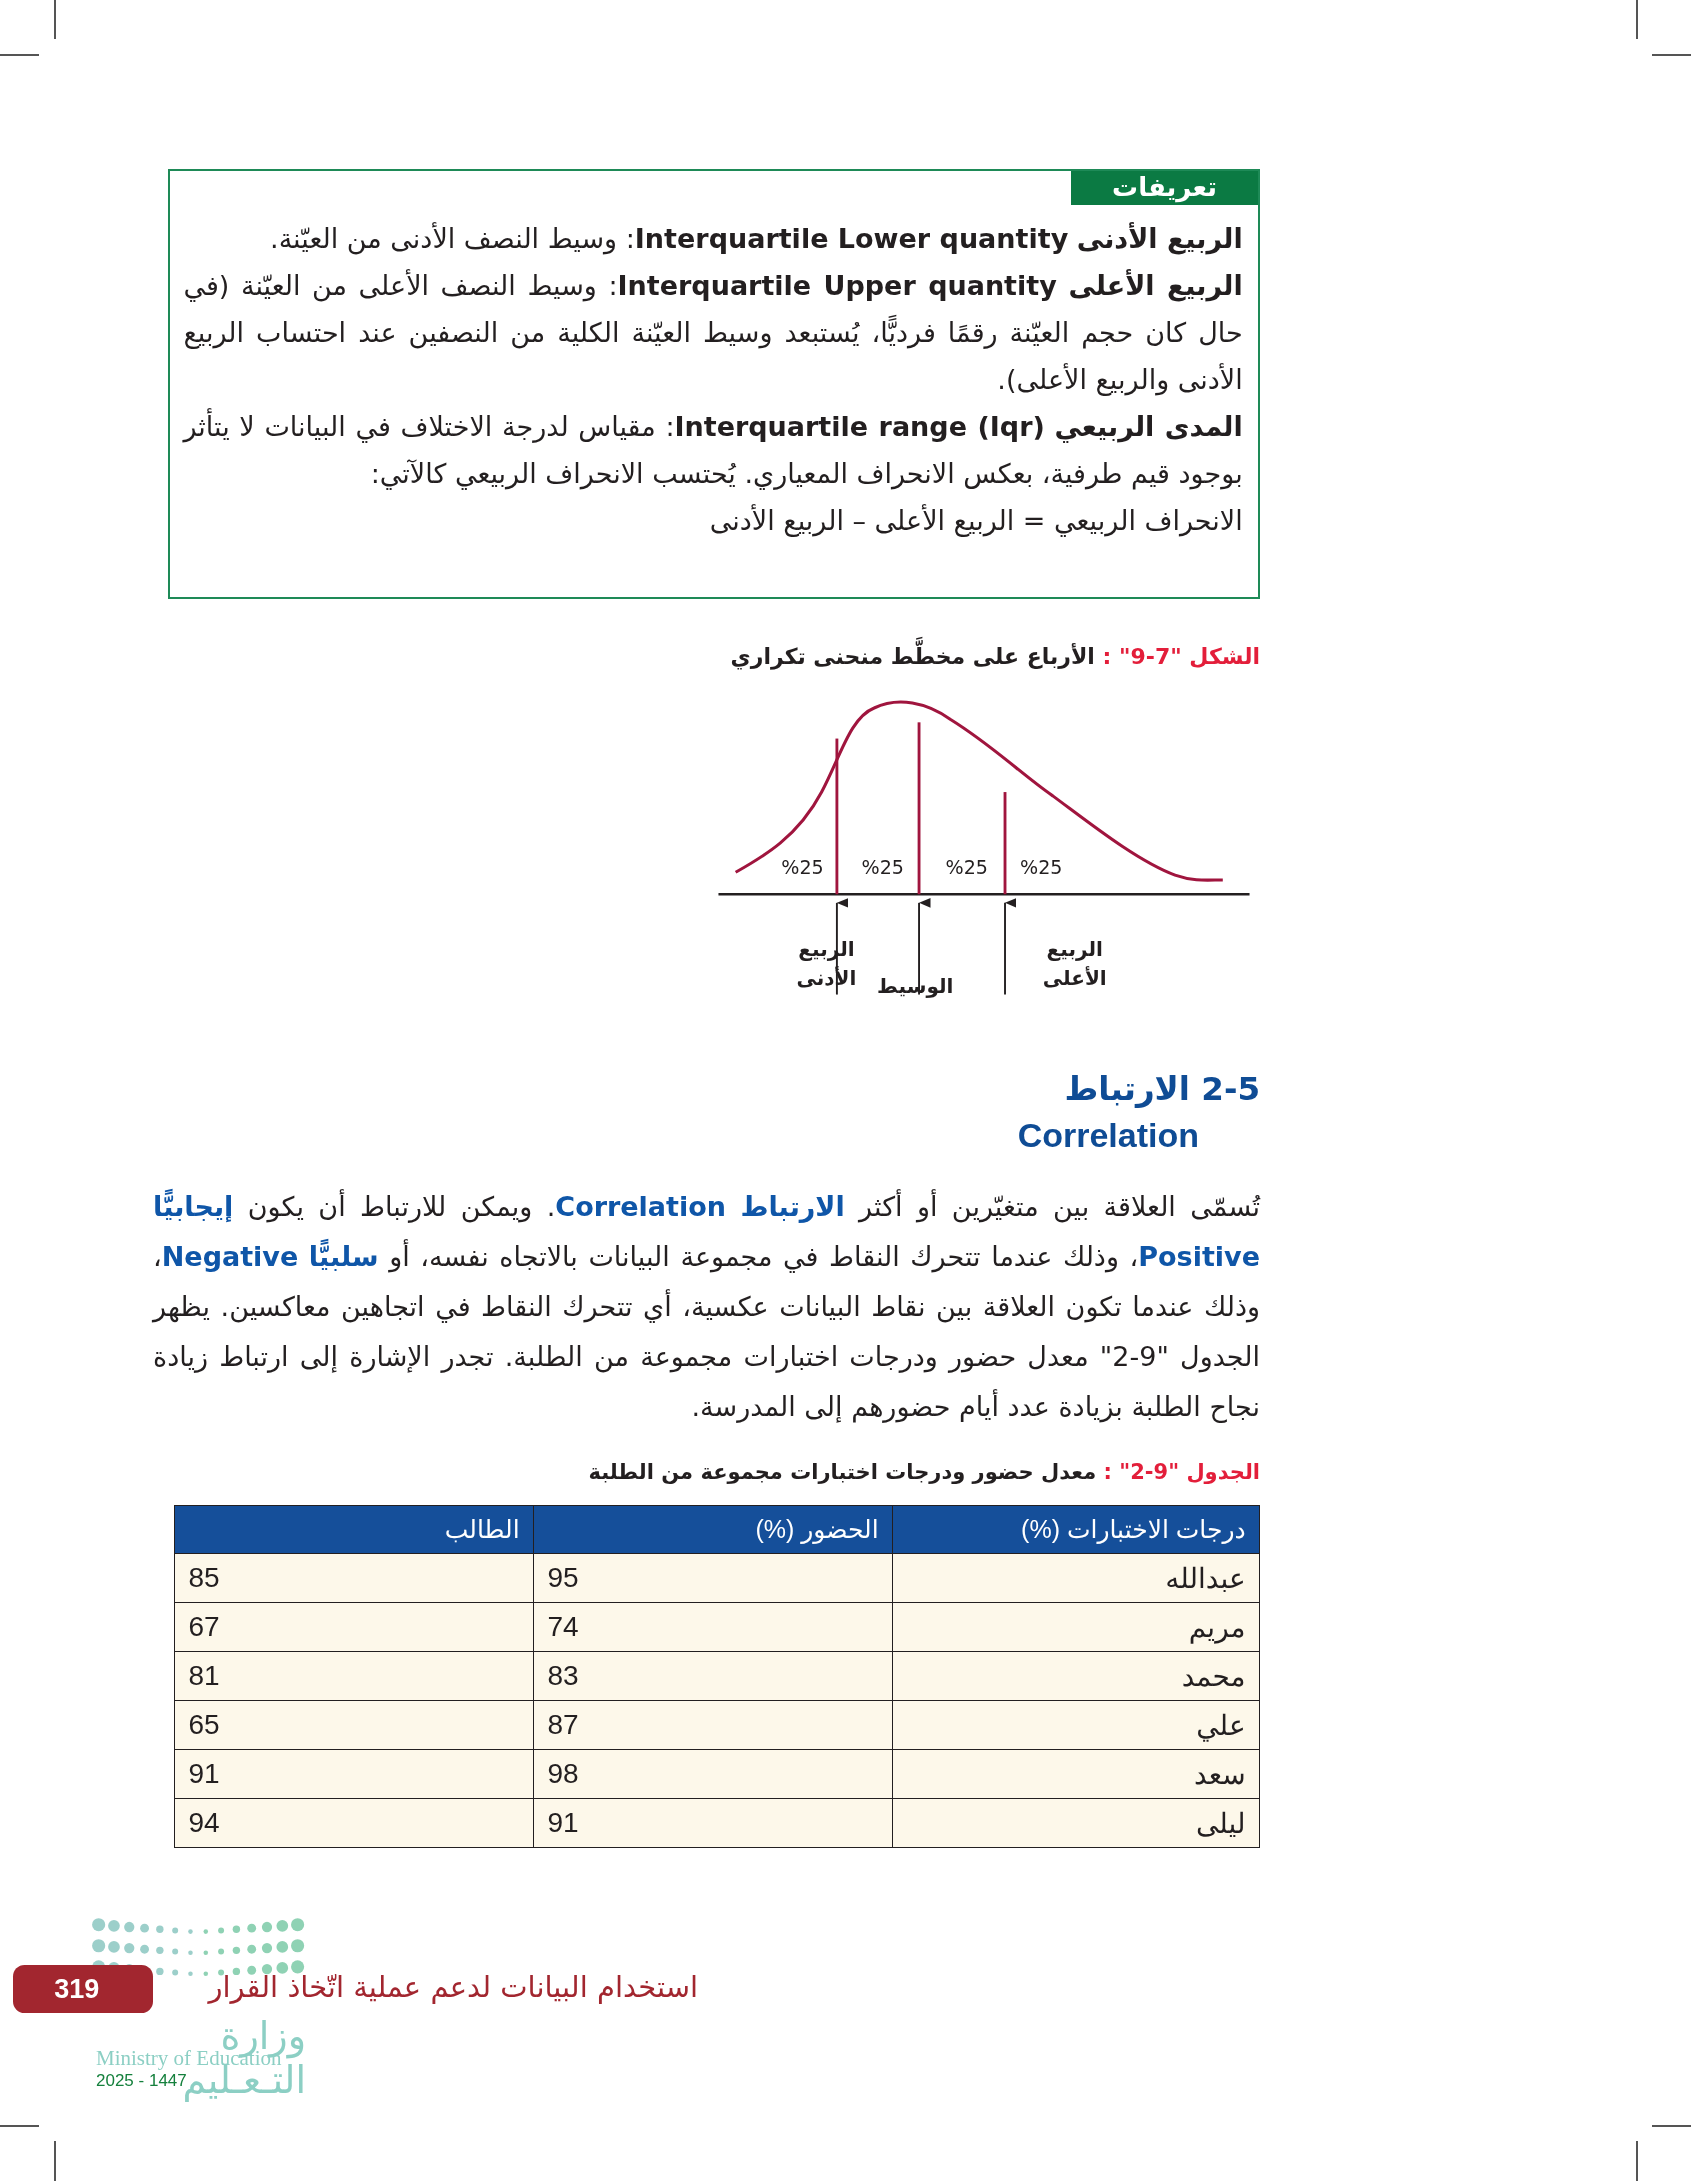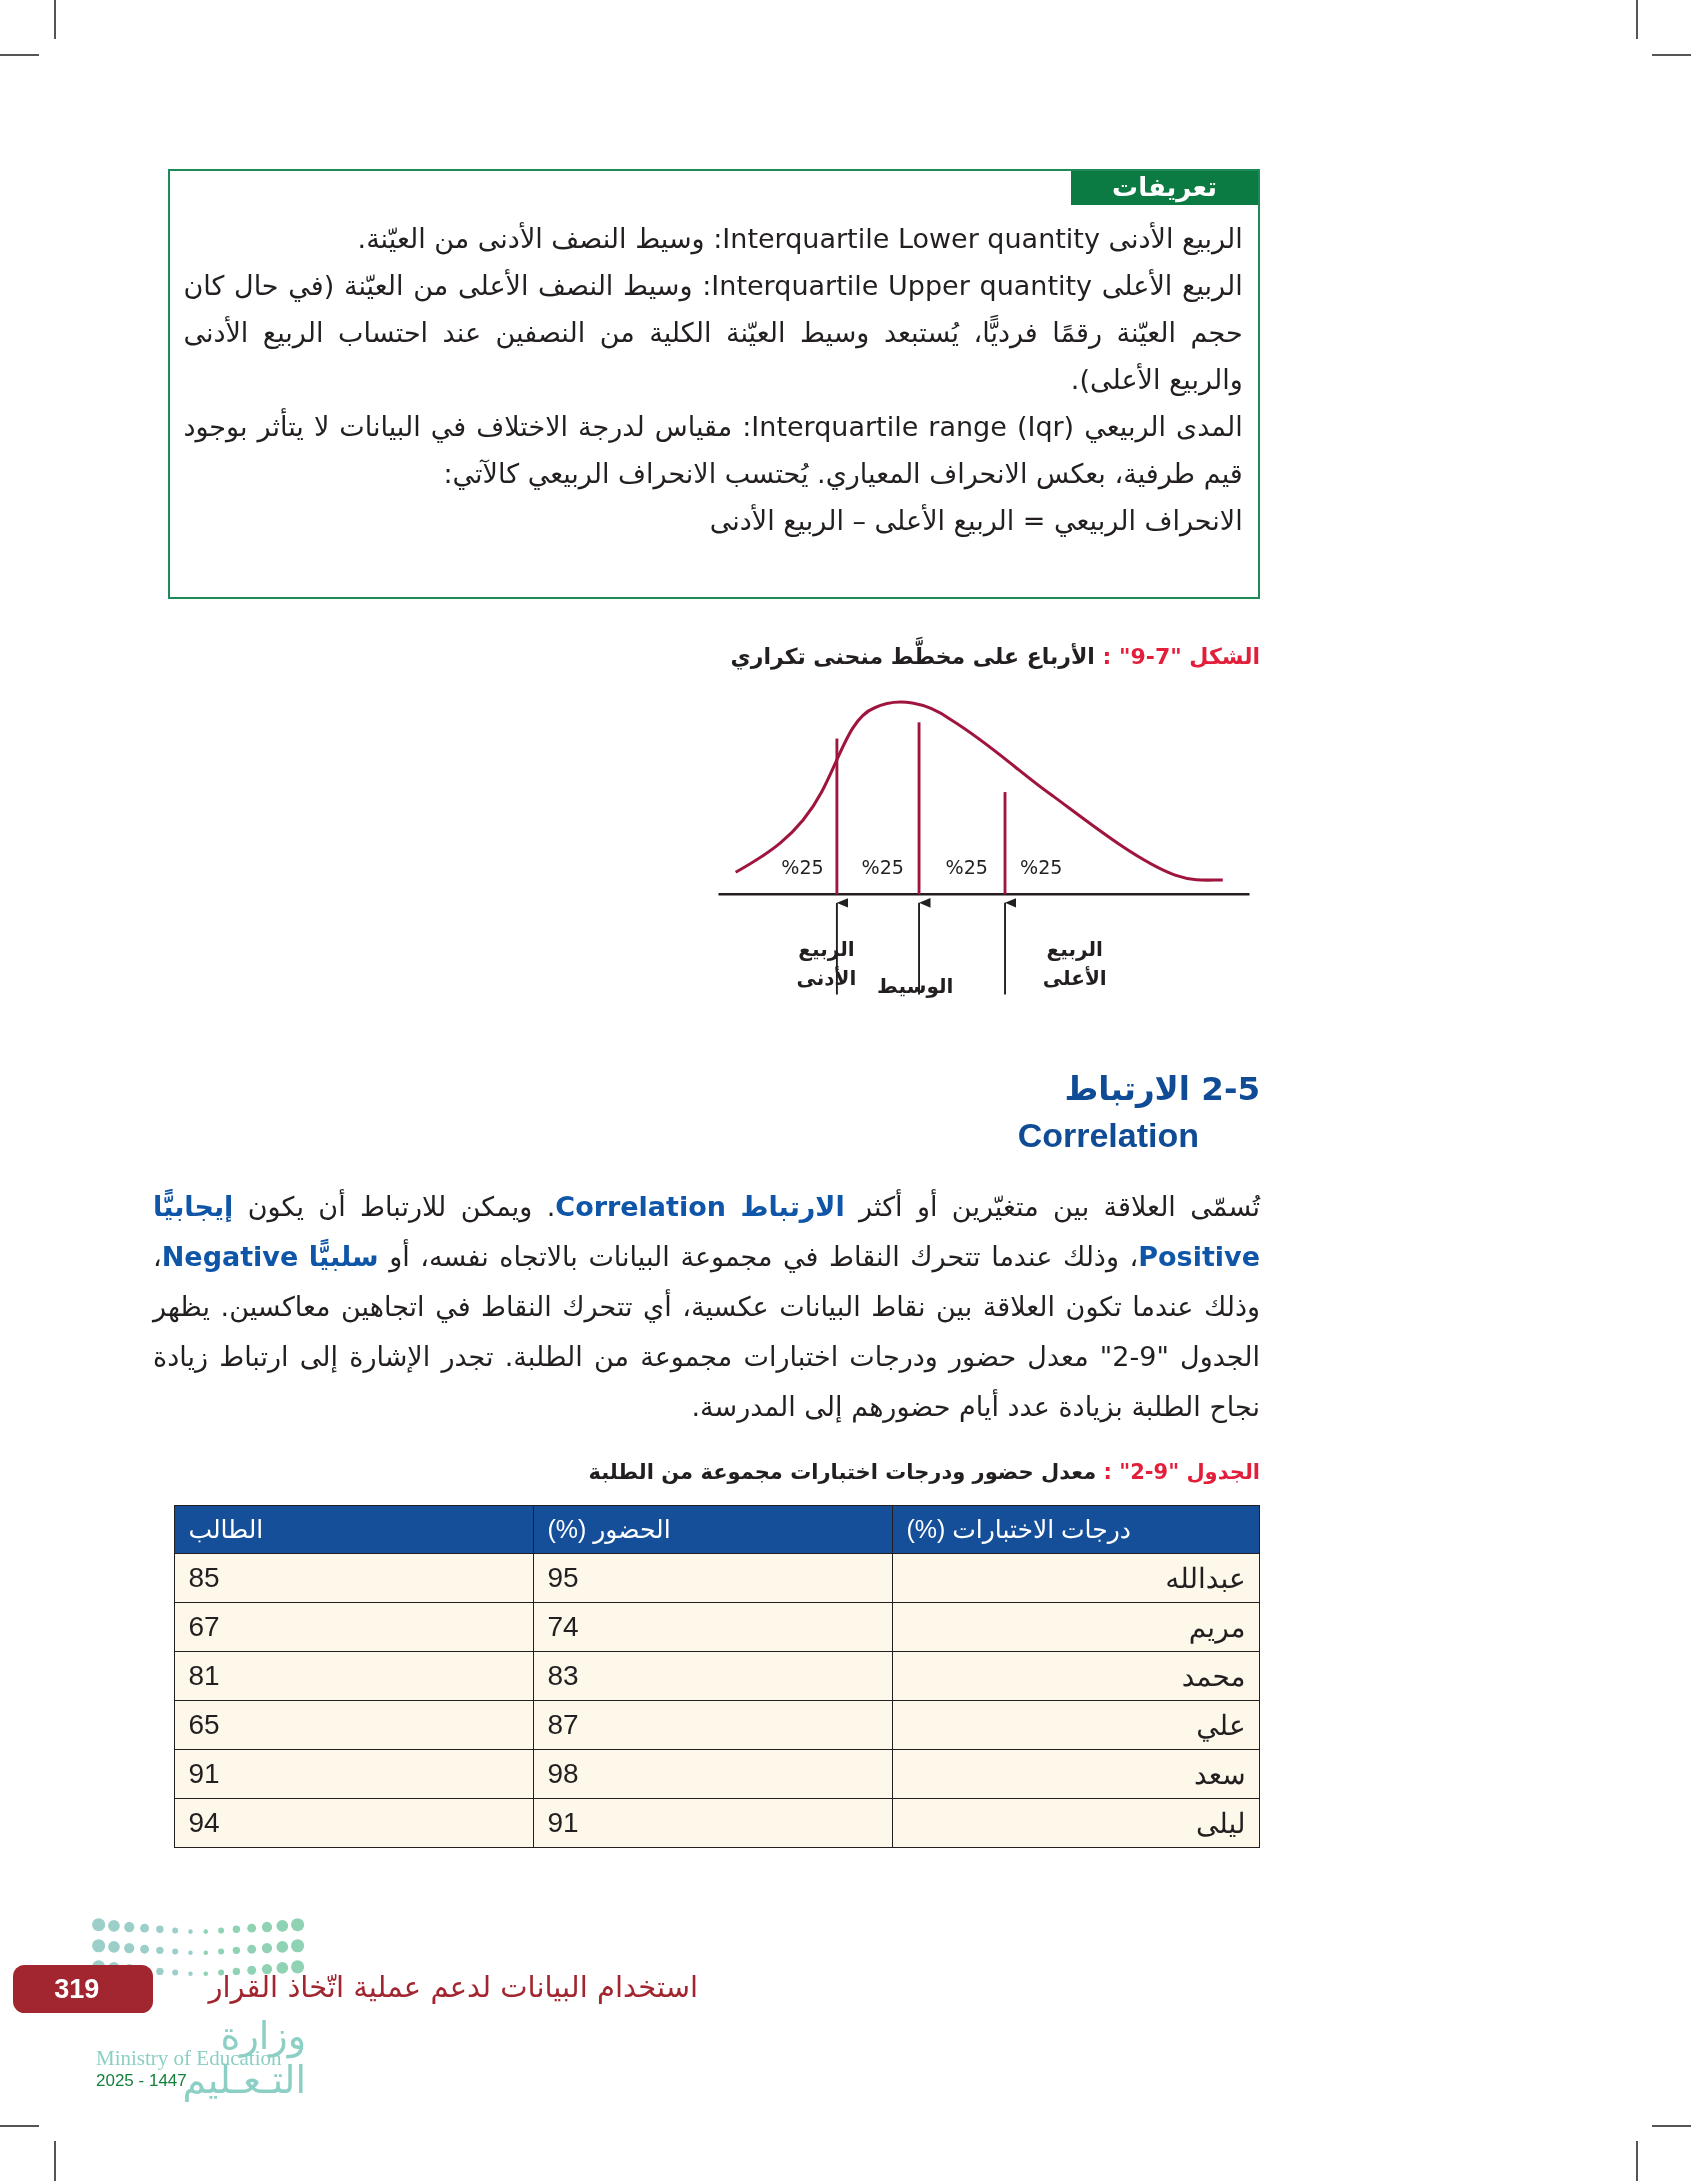--- a/index.html
+++ b/index.html
@@ -13,21 +13,21 @@
     position: absolute; left: 168px; top: 169px; width: 1092px; height: 430px;
     border: 2.9px solid #1e8a57; direction: rtl;
   }
   .def-tab {
     position: absolute; right: 0px; top: 0px; width: 187px; height: 34px;
     background: #0b7a43; color: #fff; font-weight: bold; font-size: 26px;
     text-align: center; line-height: 32.5px;
   }
   .def-body { position: absolute; right: 15.3px; left: 13.4px; top: 44px; font-size: 27px; line-height: 47px; text-align: justify; }
   .def-body p { margin: 0; }
-  .b { font-weight: normal; }
+  .b { font-weight: bold; }
 
   
   .fig-caption { position: absolute; right: 432px; top: 644px; direction: rtl; font-size: 22px; font-weight: bold; white-space: nowrap; }
   .red { color: #e31e3a; }
 
   
   #quartile-chart { position: absolute; left: 707px; top: 679px; width: 554px; height: 335px; }
   .chart-pct { font-family: "DejaVu Sans", sans-serif; font-size: 20px; fill: #231f20; }
   .chart-lbl { font-family: "DejaVu Sans", sans-serif; font-size: 21px; font-weight: bold; fill: #231f20; }
 
@@ -37,21 +37,21 @@
 
   
   .para { position: absolute; right: 432px; left: 153px; top: 1182px; direction: rtl; font-size: 27px; line-height: 50px; text-align: justify; }
   .blue { color: #0f56a8; font-weight: bold; }
 
   
   .tbl-caption { position: absolute; right: 432px; top: 1460px; direction: rtl; font-size: 21px; font-weight: bold; white-space: nowrap; }
 
   
   .data-table { position: absolute; left: 174px; top: 1505px; width: 1086px; border-collapse: collapse; direction: rtl; font-family: "Liberation Sans", sans-serif; }
-  .data-table th { background: #154f9a; color: #fff; font-weight: normal; font-size: 25px; height: 48px; text-align: left; padding: 0 13.4px; border: 1.9px solid #231f20; }
+  .data-table th { background: #154f9a; color: #fff; font-weight: normal; font-size: 25px; height: 48px; text-align: right; padding: 0 13.4px; border: 1.9px solid #231f20; }
   .data-table td { background: #fdf8ea; font-size: 28px; height: 49px; text-align: right; padding: 0 13.4px; border: 1.9px solid #231f20; }
   .data-table td.num { text-align: left; direction: ltr; }
   .col-a { width: 359px; }
   .col-b { width: 359px; }
 
   
   .logo-dots { position: absolute; left: 91px; top: 1917px; width: 220px; height: 69px; }
   .page-pill { position: absolute; left: 13.4px; top: 1965px; width: 140px; height: 48px; background: #a2262f; border-radius: 11.5px; color: #fff; font-weight: bold; font-size: 27px; text-align: center; padding-right: 13.4px; line-height: 48px; font-family: "Liberation Sans", sans-serif; }
   .footer-title { position: absolute; left: 163px; top: 1966px; width: 535px; direction: rtl; color: #a2262f; font-size: 29px; line-height: 42px; white-space: nowrap; }
   .ministry-ar { position: absolute; left: 96px; top: 2014px; color: #8ccfc4; font-size: 38px; direction: rtl; font-family: "DejaVu Sans", sans-serif; width: 210px; text-align: right; letter-spacing: 1.9px; }

